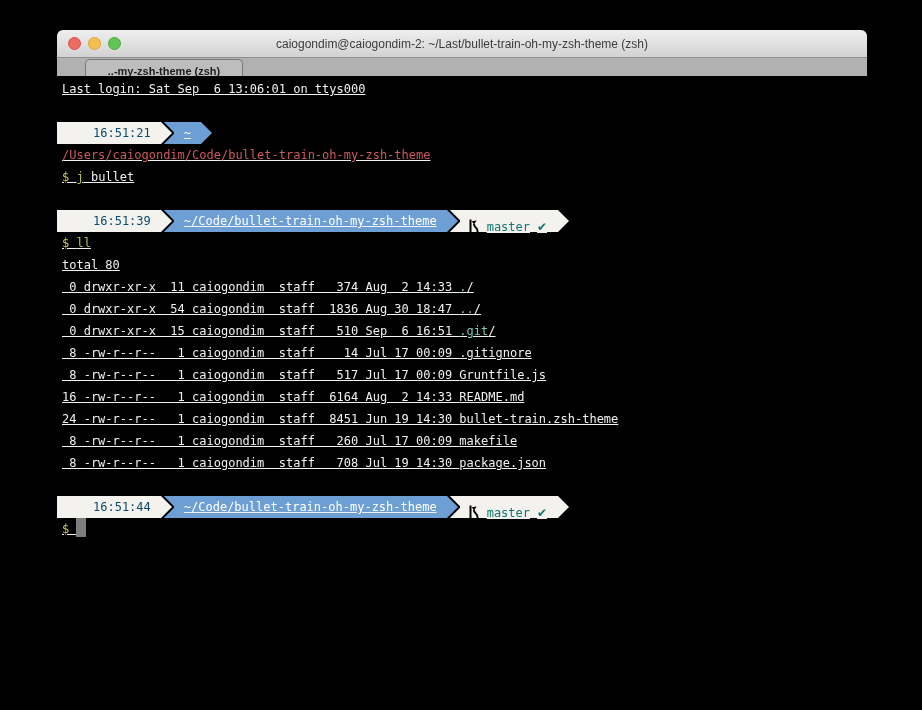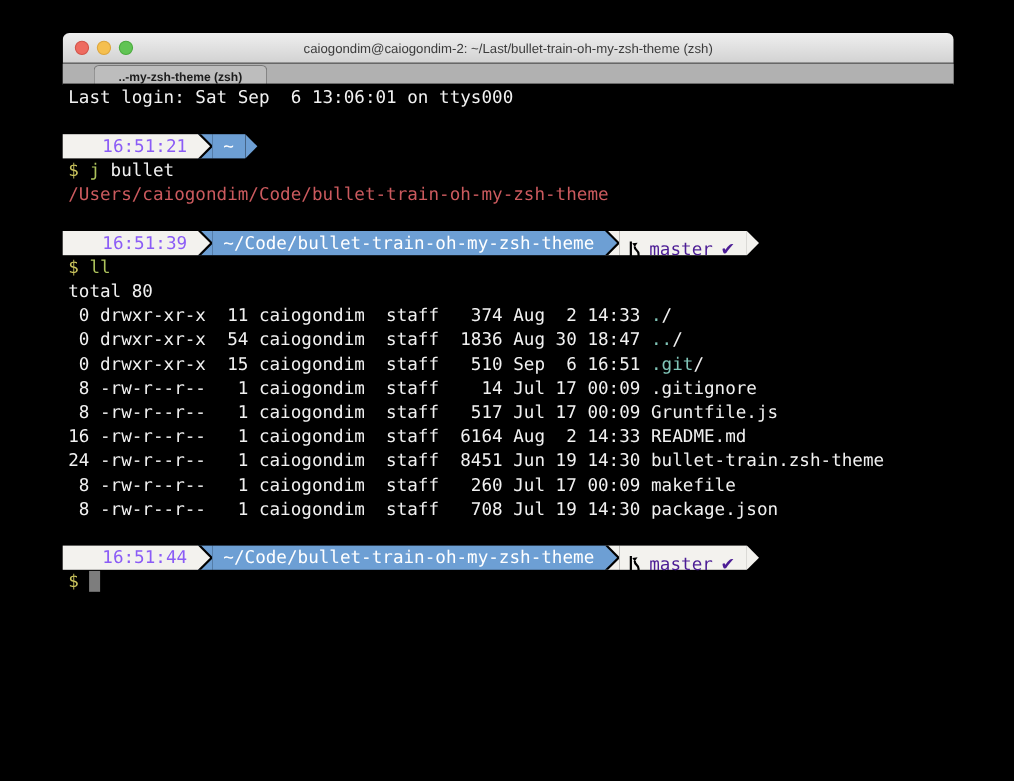--- a/index.html
+++ b/index.html
@@ -26,33 +26,33 @@
   .tab{
     position:absolute;left:28px;top:1px;width:158px;height:18px;
     background:#bdbdbd;border:1px solid #797979;border-bottom:none;
     border-radius:5px 5px 0 0;box-sizing:border-box;
     display:flex;align-items:flex-end;justify-content:center;
     font:bold 11px "Liberation Sans",sans-serif;color:#1c1c1c;
   }
   
   .terminal{
     position:absolute;top:46px;left:0;right:0;bottom:0;background:var(--terminal-bg,#000);
-    padding:2px 0 0 5px;font-size:16px;line-height:22px;color:var(--text,#f1f1f1);
+    padding:2px 0 0 5px;font-size:12px;line-height:22px;color:var(--text,#f1f1f1);text-decoration:underline;
   }
   .line{white-space:pre;height:22px;}
   .red-text{color:var(--red,#cb5a5e);}
   .dollar{color:var(--dollar,#cbc55d);}
   .cmd{color:var(--command,#adc35c);}
   .dirname{color:var(--teal,#80c5b8);}
   
   .promptline{display:flex;align-items:stretch;height:22px;margin-left:-5px;}
   .seg{display:flex;align-items:center;padding:0 10px;flex:0 0 auto;white-space:pre;}
-  .seg.light{background:var(--white-seg,#f3f2ee);color:#8b5cf6;padding-left:36px;}
+  .seg.light{background:var(--white-seg,#f3f2ee);color:#0c4a6e;padding-left:36px;}
   .seg.blue{background:var(--blue-seg,#6d9fd4);color:#ffffff;}
-  .seg.git{background:var(--white-seg,#f3f2ee);color:#4c1d95;gap:7px;padding:12px 11px 0 8px;}
+  .seg.git{background:var(--white-seg,#f3f2ee);color:#0f766e;gap:7px;padding:12px 11px 0 8px;}
   .sep{flex:0 0 13px;width:13px;height:22px;}
   .sep.on-blue{background:var(--blue-seg,#6d9fd4);}
   .sep.on-white{background:var(--white-seg,#f3f2ee);}
   .fill-white{fill:var(--white-seg,#f3f2ee);}
   .fill-blue{fill:var(--blue-seg,#6d9fd4);}
   .check{font-family:"DejaVu Sans",sans-serif;font-weight:bold;}
   .cursor{display:inline-block;width:10px;height:19px;background:var(--cursor,#7d7d7d);vertical-align:-4px;}
 </style>
 </head>
 <body>
@@ -84,22 +84,22 @@
       <svg class="sep on-blue" viewBox="0 0 13 22">
         <path d="M0 0 L11 11 L0 22" fill="none" stroke="#000" stroke-width="4"></path>
         <path class="fill-white" d="M0 0 L11 11 L0 22 Z"></path>
       </svg>
       <span class="seg blue">~</span>
       <svg class="sep" viewBox="0 0 13 22">
         <path class="fill-blue" d="M0 0 L11 11 L0 22 Z"></path>
       </svg>
     </div>
 
+    <div class="line red-text">/Users/caiogondim/Code/bullet-train-oh-my-zsh-theme</div>
     <div class="line"><span class="dollar">$ </span><span class="cmd">j</span><span> bullet</span></div>
-    <div class="line red-text">/Users/caiogondim/Code/bullet-train-oh-my-zsh-theme</div>
     <div class="line"></div>
 
     <div class="promptline">
       <span class="seg light">16:51:39</span>
       <svg class="sep on-blue" viewBox="0 0 13 22">
         <path d="M0 0 L11 11 L0 22" fill="none" stroke="#000" stroke-width="4"></path>
         <path class="fill-white" d="M0 0 L11 11 L0 22 Z"></path>
       </svg>
       <span class="seg blue">~/Code/bullet-train-oh-my-zsh-theme</span>
       <svg class="sep on-white" viewBox="0 0 13 22">

